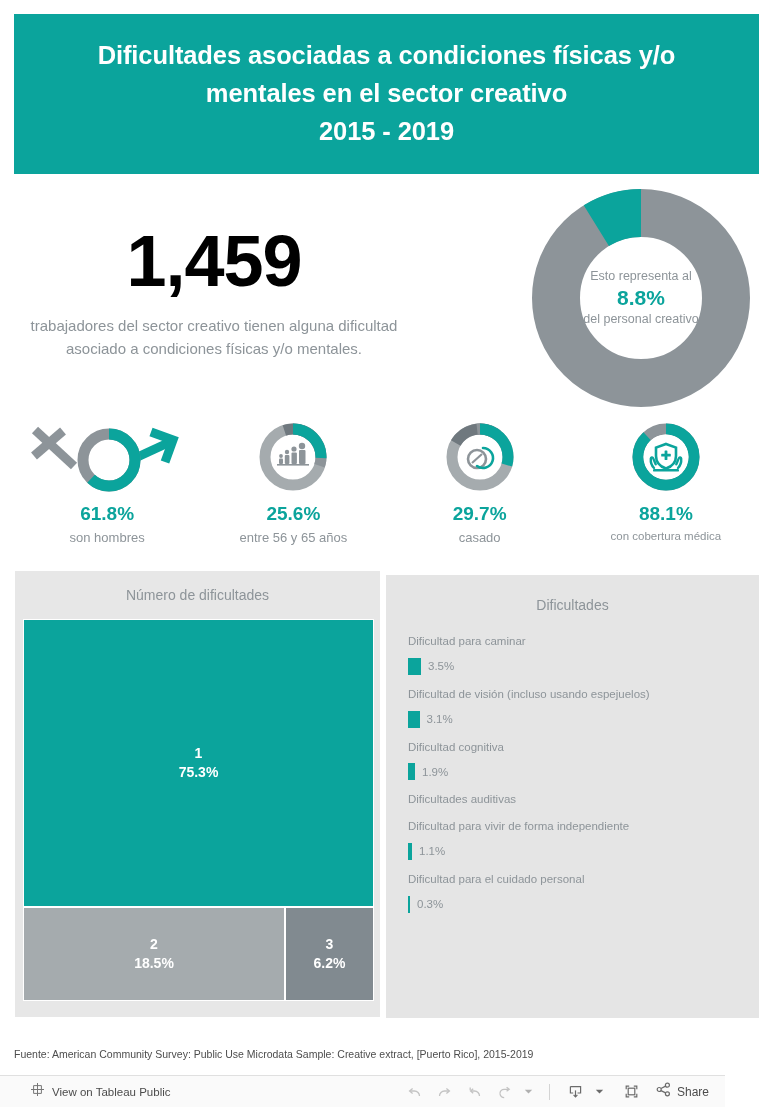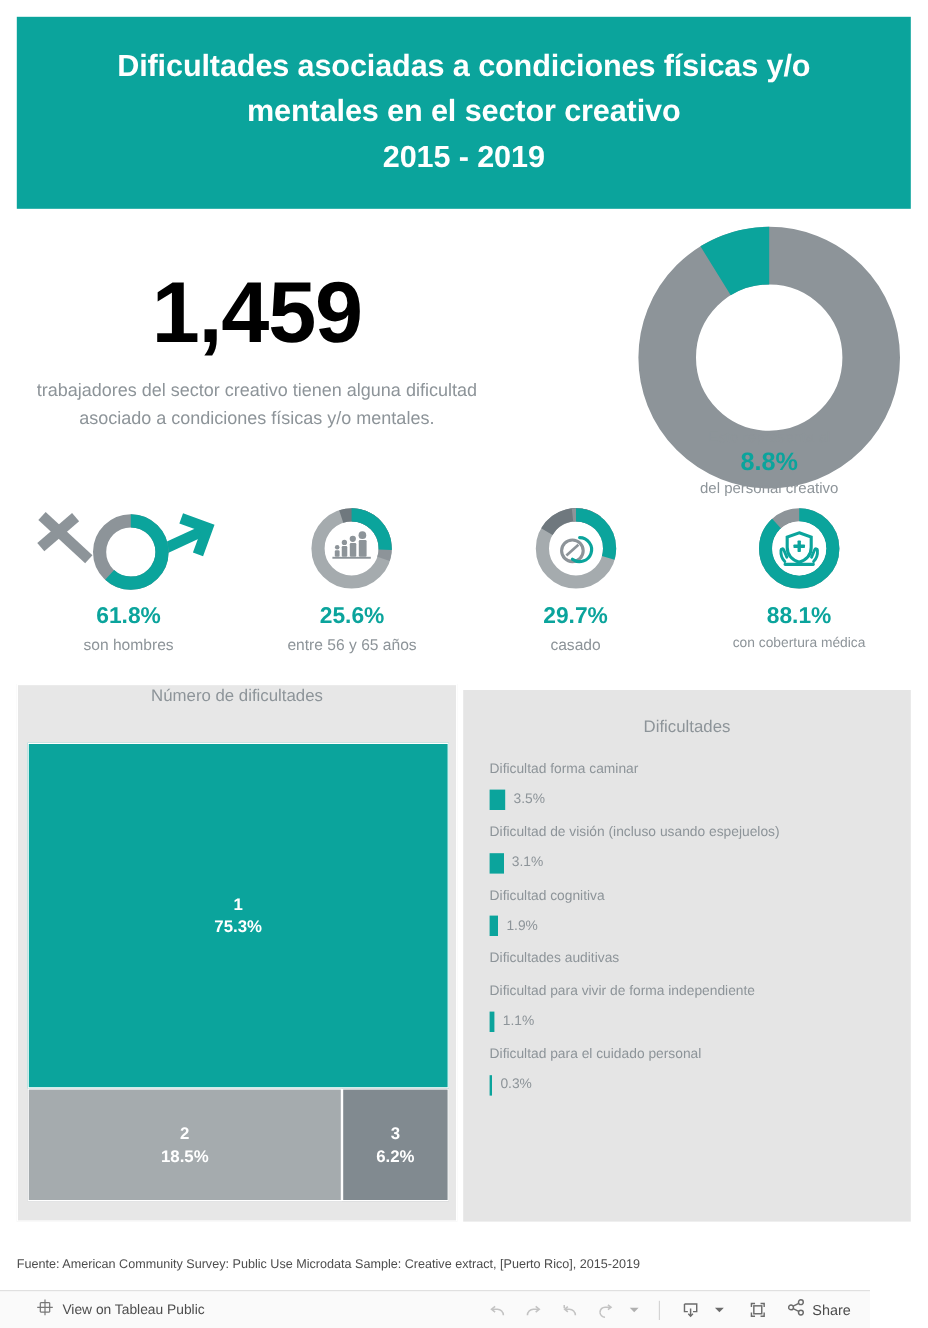--- a/index.html
+++ b/index.html
@@ -95,21 +95,21 @@
     width: 236px;
     height: 236px;
   }
   .donut-center-label {
     position: absolute;
     left: 0; top: 0;
     width: 236px; height: 236px;
     display: flex;
     flex-direction: column;
     align-items: center;
-    justify-content: flex-end;
+    justify-content: center;
     text-align: center;
     pointer-events: none;
   }
   .donut-line-top, .donut-line-bottom {
     font-size: 12.5px;
     color: #8d9499;
     line-height: 1.35;
   }
   .donut-pct {
     font-size: 21px;
@@ -183,21 +183,21 @@
     background: #e5e5e5;
     box-sizing: border-box;
   }
 
   .panel-title {
     text-align: center;
     font-size: 14px;
     color: #8d9499;
     font-weight: normal;
   }
-  .panel-left .panel-title { }
+  .panel-left .panel-title { padding-top: 16px; }
   .panel-right .panel-title { padding-top: 22px; }
 
   
   .treemap {
     position: absolute;
     left: 8px;
     top: 48px;
     width: 351px;
     height: 382px;
     box-sizing: border-box;
@@ -459,21 +459,21 @@
           <div class="tm-pct">6.2%</div>
         </div>
       </div>
     </div>
 
     <div class="panel-right">
       <div class="panel-title">Dificultades</div>
       <div class="diff-list">
 
         <div class="diff-item">
-          <div class="diff-label">Dificultad forma caminar</div>
+          <div class="diff-label">Dificultad para caminar</div>
           <div class="diff-bar-row">
             <div class="diff-bar" style="width:13px;"></div>
             <div class="diff-pct">3.5%</div>
           </div>
         </div>
 
         <div class="diff-item">
           <div class="diff-label">Dificultad de visión (incluso usando espejuelos)</div>
           <div class="diff-bar-row">
             <div class="diff-bar" style="width:11.5px;"></div>

